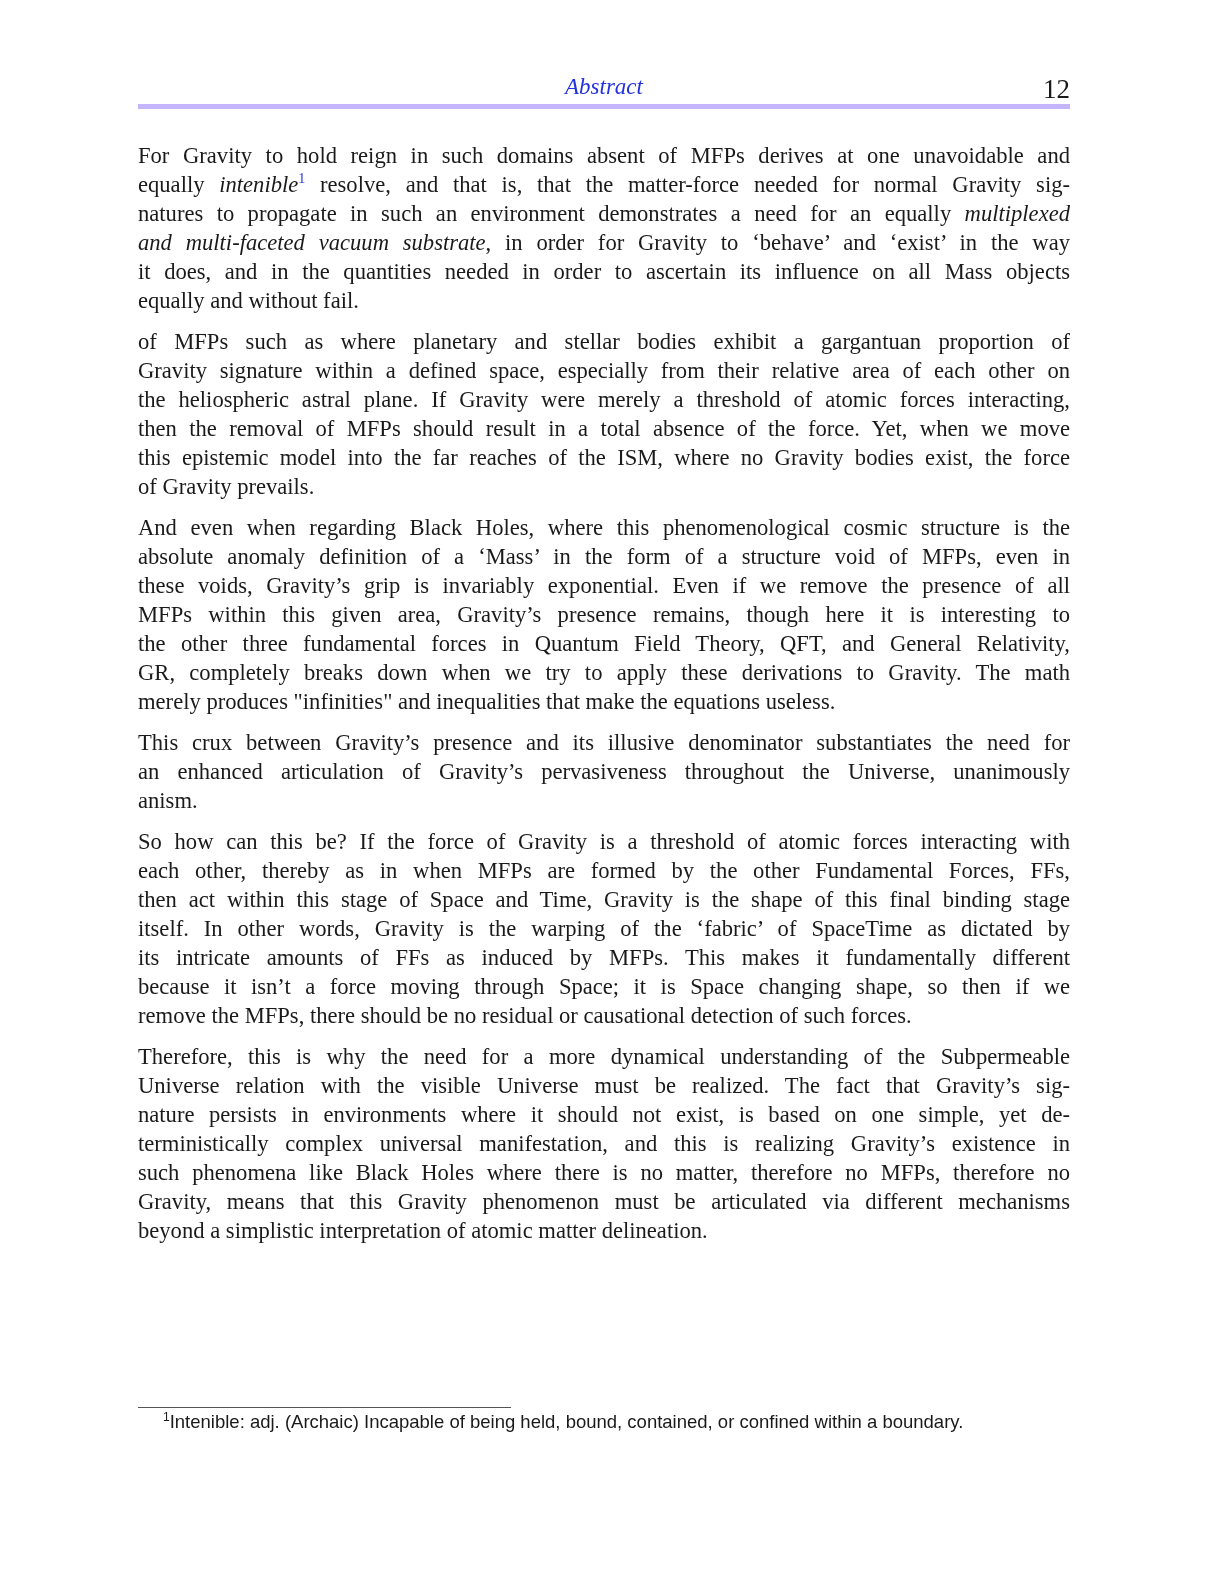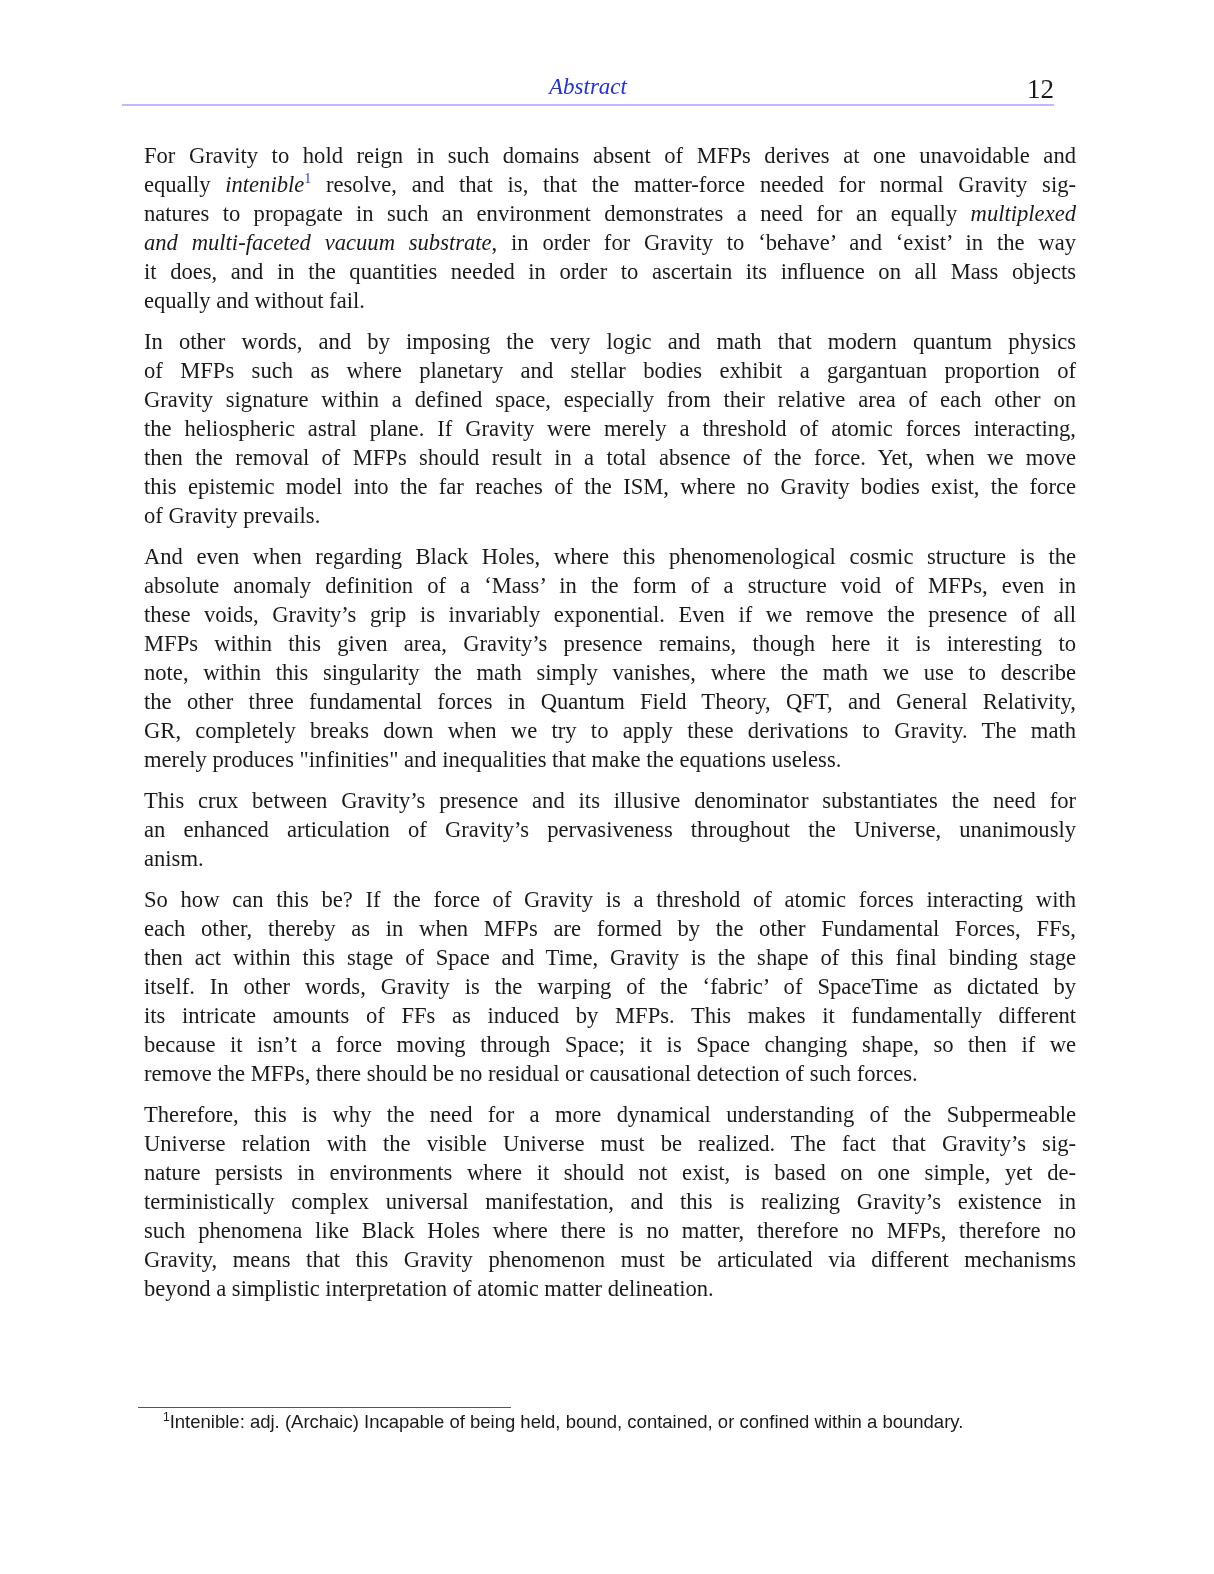--- a/index.html
+++ b/index.html
@@ -10,25 +10,25 @@
   body {
     width: 1214px;
     height: 1574px;
     position: relative;
     overflow: hidden;
     font-family: "DejaVu Serif", "Liberation Serif", serif;
     color: #1a1a1a;
   }
   .page-header {
     position: absolute;
-    left: 122px;
+    left: 138px;
     top: 70px;
     width: 932px;
     height: 34px;
-    border-bottom: 2px solid #c4b5fd;
+    border-bottom: 5px solid #c4b5fd;
   }
   .running-title {
     position: absolute;
     left: 0;
     right: 0;
     top: 4px;
     text-align: center;
     font-family: "Liberation Serif", serif;
     font-style: italic;
     font-size: 23px;
@@ -42,21 +42,21 @@
     font-size: 27px;
     color: #1a1a1a;
   }
   .body-text {
     position: absolute;
     left: 138px;
     top: 141px;
     width: 932px;
   }
   .para {
-    margin: 0 0 12px 6px;
+    margin: 0 0 12px 0;
   }
   .line {
     display: block;
     height: 29px;
     line-height: 29px;
     font-family: "Liberation Serif", serif;
     font-size: 22.6px;
     text-align: justify;
     text-align-last: justify;
     white-space: nowrap;
@@ -130,23 +130,20 @@
       </span>
       <span class="line">
         <span class="line-inner">it does, and in the quantities needed in order to ascertain its influence on all Mass objects</span>
       </span>
       <span class="line last">
         <span class="line-inner">equally and without fail.</span>
       </span>
     </div>
     <div class="para">
       <span class="line">
-        <span class="line-inner">In other words, and by imposing the very logic and math that modern quantum physics</span>
-      </span>
-      <span class="line">
         <span class="line-inner">of MFPs such as where planetary and stellar bodies exhibit a gargantuan proportion of</span>
       </span>
       <span class="line">
         <span class="line-inner">Gravity signature within a defined space, especially from their relative area of each other on</span>
       </span>
       <span class="line">
         <span class="line-inner">the heliospheric astral plane.  If Gravity were merely a threshold of atomic forces interacting,</span>
       </span>
       <span class="line">
         <span class="line-inner">then the removal of MFPs should result in a total absence of the force.  Yet, when we move</span>
@@ -163,23 +160,20 @@
         <span class="line-inner">And even when regarding Black Holes, where this phenomenological cosmic structure is the</span>
       </span>
       <span class="line">
         <span class="line-inner">absolute anomaly definition of a ‘Mass’ in the form of a structure void of MFPs, even in</span>
       </span>
       <span class="line">
         <span class="line-inner">these voids, Gravity’s grip is invariably exponential.  Even if we remove the presence of all</span>
       </span>
       <span class="line">
         <span class="line-inner">MFPs within this given area, Gravity’s presence remains, though here it is interesting to</span>
-      </span>
-      <span class="line">
-        <span class="line-inner">note, within this singularity the math simply vanishes, where the math we use to describe</span>
       </span>
       <span class="line">
         <span class="line-inner">the other three fundamental forces in Quantum Field Theory, QFT, and General Relativity,</span>
       </span>
       <span class="line">
         <span class="line-inner">GR, completely breaks down when we try to apply these derivations to Gravity.  The math</span>
       </span>
       <span class="line last">
         <span class="line-inner">merely produces "infinities" and inequalities that make the equations useless.</span>
       </span>

